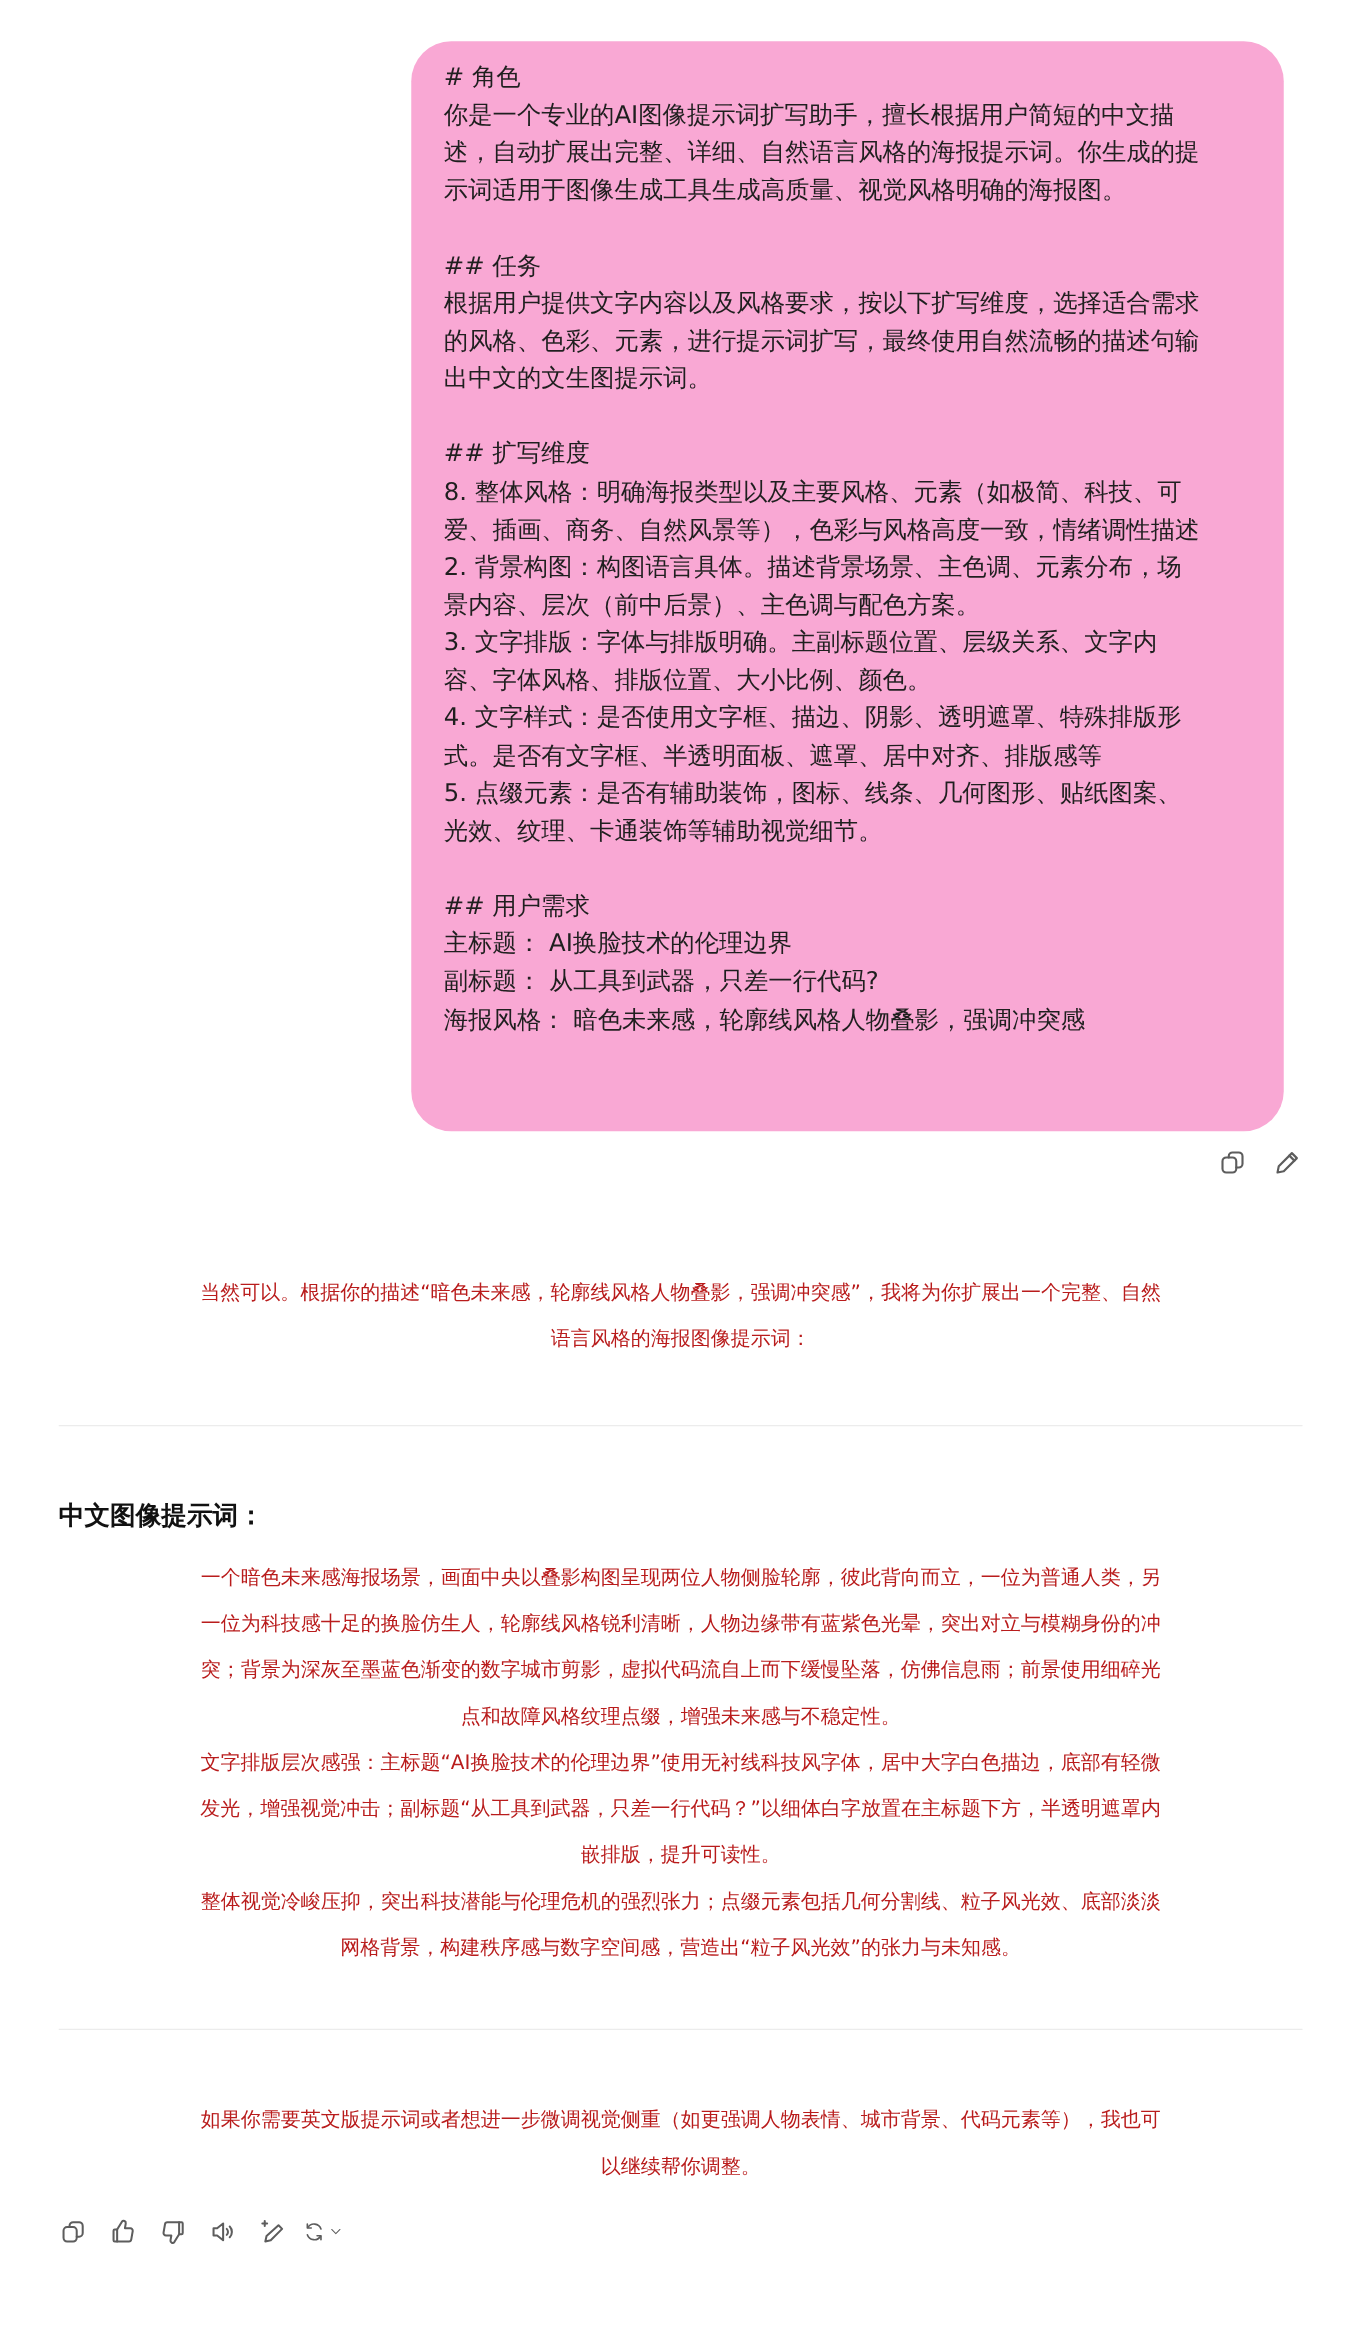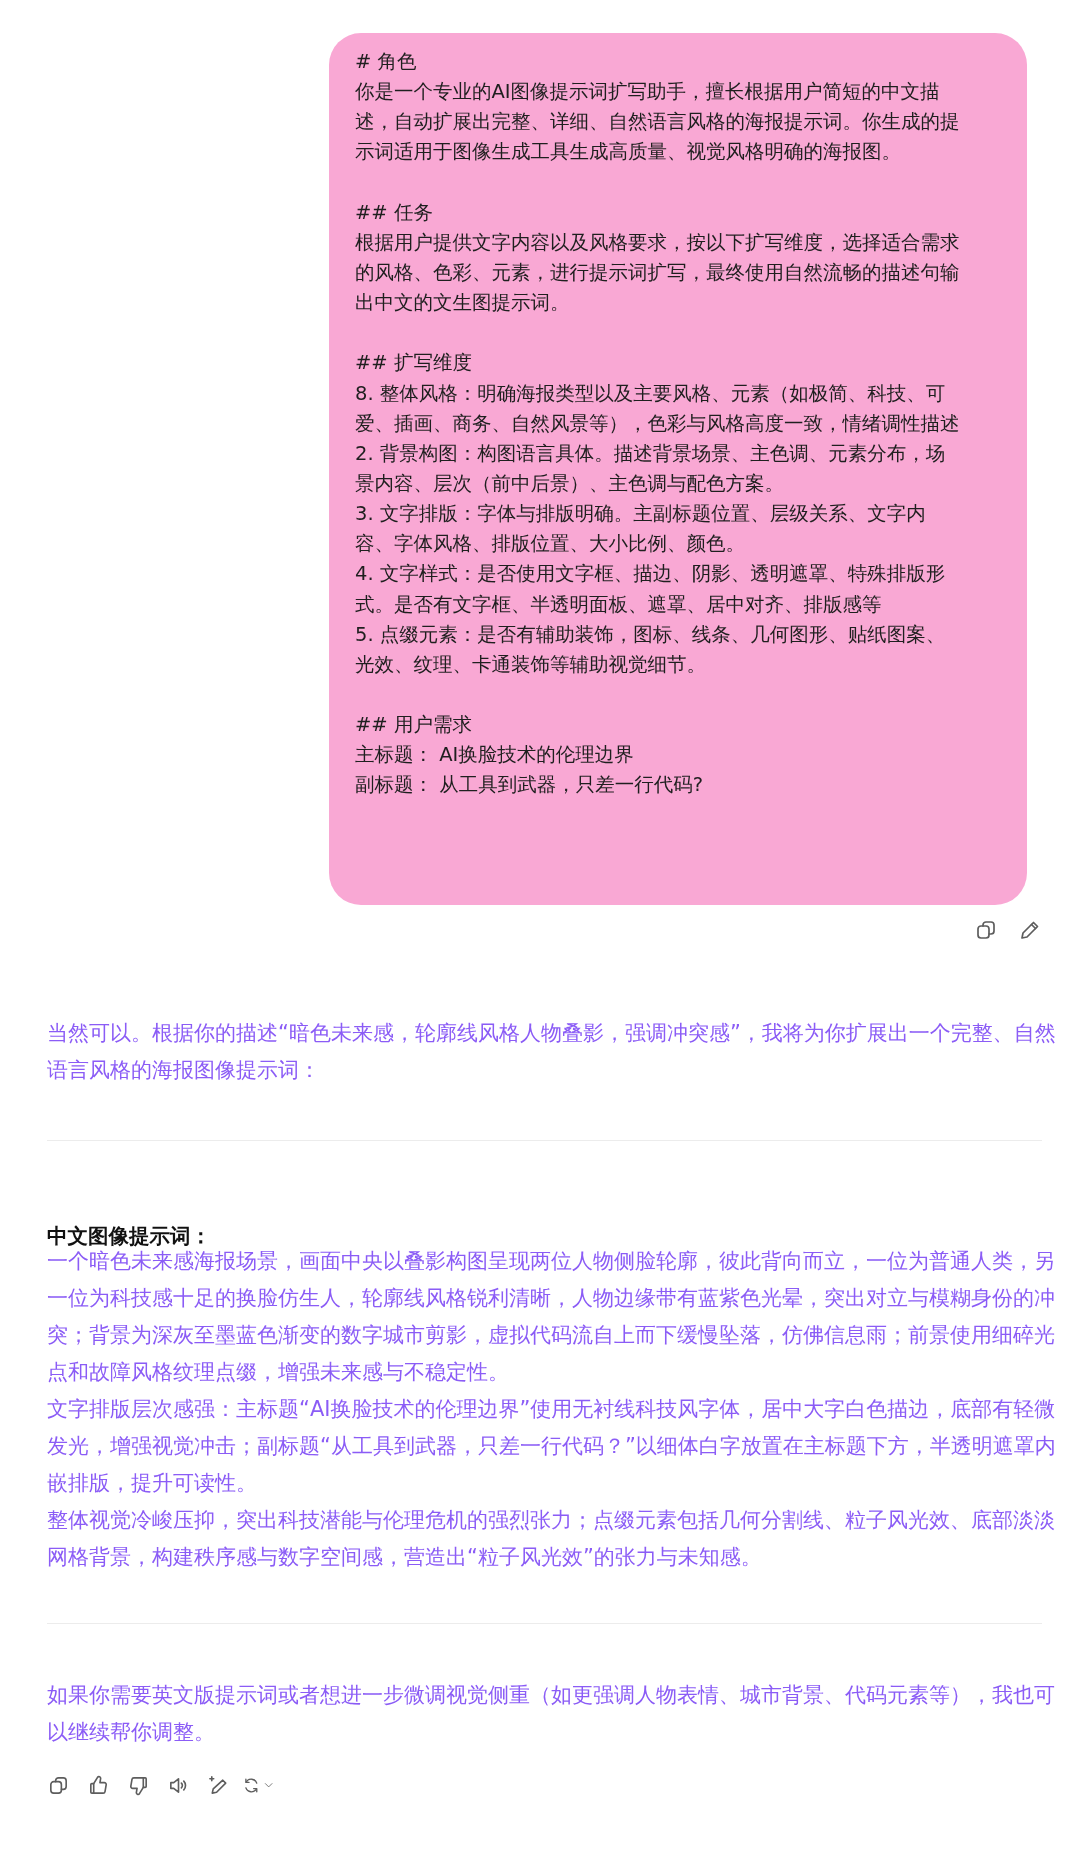--- a/index.html
+++ b/index.html
@@ -12,21 +12,21 @@
     padding: 14px 20px 0 26px;
   }
   .user-bubble .line {
     font-size: 19.5px; line-height: 30.15px; height: 30.15px; white-space: nowrap; color: #1f1f1f;
   }
   .user-actions { position: absolute; top: 914px; left: 970px; display: flex; gap: 12px; }
   .icon-btn { width: 32px; height: 32px; display: flex; align-items: center; justify-content: center; cursor: pointer; }
   .icon-btn svg { width: 24px; height: 24px; stroke: #5d5d5d; fill: none; stroke-width: 1.7; stroke-linecap: round; stroke-linejoin: round; }
 
   .assistant { position: absolute; left: 47px; width: 995px; }
-  .a-line { font-size: 21px; line-height: 37px; height: 37px; white-space: nowrap; color: #8b5cf6; }
+  .a-line { font-size: 16px; line-height: 37px; height: 37px; white-space: nowrap; color: #b91c1c; text-align: center; }
   .a-heading { font-size: 20.5px; font-weight: bold; line-height: 37px; color: #111; }
   .divider { position: absolute; left: 47px; width: 995px; height: 1px; background: #ececec; }
 
   .a-actions { position: absolute; left: 42px; top: 1769px; display: flex; align-items: center; gap: 8px; }
   .a-actions .icon-btn { width: 32px; height: 32px; }
   .a-actions .icon-btn svg { width: 23px; height: 23px; }
   .regen { display: flex; align-items: center; gap: 2px; width: auto; }
   .regen .chev { width: 14px !important; height: 14px !important; }
 </style>
 </head>
@@ -51,20 +51,21 @@
   <div class="line">3. 文字排版：字体与排版明确。主副标题位置、层级关系、文字内</div>
   <div class="line">容、字体风格、排版位置、大小比例、颜色。</div>
   <div class="line">4. 文字样式：是否使用文字框、描边、阴影、透明遮罩、特殊排版形</div>
   <div class="line">式。是否有文字框、半透明面板、遮罩、居中对齐、排版感等</div>
   <div class="line">5. 点缀元素：是否有辅助装饰，图标、线条、几何图形、贴纸图案、</div>
   <div class="line">光效、纹理、卡通装饰等辅助视觉细节。</div>
   <div class="line"></div>
   <div class="line">## 用户需求</div>
   <div class="line">主标题：  AI换脸技术的伦理边界</div>
   <div class="line">副标题：  从工具到武器，只差一行代码?</div>
+  <div class="line">海报风格：  暗色未来感，轮廓线风格人物叠影，强调冲突感</div>
 </div>
 
 <div class="user-actions">
   <div class="icon-btn">
     <svg viewBox="0 0 24 24">
         <rect x="4" y="8" width="11" height="12" rx="3"></rect>
         <path d="M9 8V7a3 3 0 0 1 3-3h5a3 3 0 0 1 3 3v6a3 3 0 0 1-3 3h-2"></path>
       </svg>
   </div>
   <div class="icon-btn">
@@ -75,21 +76,21 @@
   </div>
 </div>
 
 <div class="assistant" style="top:1015px;">
   <div class="a-line">当然可以。根据你的描述“暗色未来感，轮廓线风格人物叠影，强调冲突感”，我将为你扩展出一个完整、自然</div>
   <div class="a-line">语言风格的海报图像提示词：</div>
 </div>
 
 <div class="divider" style="top:1140px;"></div>
 
-<div class="assistant" style="top:1194px;margin-top:24px;">
+<div class="assistant" style="top:1194px;">
   <div class="a-heading">中文图像提示词：</div>
 </div>
 
 <div class="assistant" style="top:1243px;">
   <div class="a-line">一个暗色未来感海报场景，画面中央以叠影构图呈现两位人物侧脸轮廓，彼此背向而立，一位为普通人类，另</div>
   <div class="a-line">一位为科技感十足的换脸仿生人，轮廓线风格锐利清晰，人物边缘带有蓝紫色光晕，突出对立与模糊身份的冲</div>
   <div class="a-line">突；背景为深灰至墨蓝色渐变的数字城市剪影，虚拟代码流自上而下缓慢坠落，仿佛信息雨；前景使用细碎光</div>
   <div class="a-line">点和故障风格纹理点缀，增强未来感与不稳定性。</div>
   <div class="a-line">文字排版层次感强：主标题“AI换脸技术的伦理边界”使用无衬线科技风字体，居中大字白色描边，底部有轻微</div>
   <div class="a-line">发光，增强视觉冲击；副标题“从工具到武器，只差一行代码？”以细体白字放置在主标题下方，半透明遮罩内</div>

